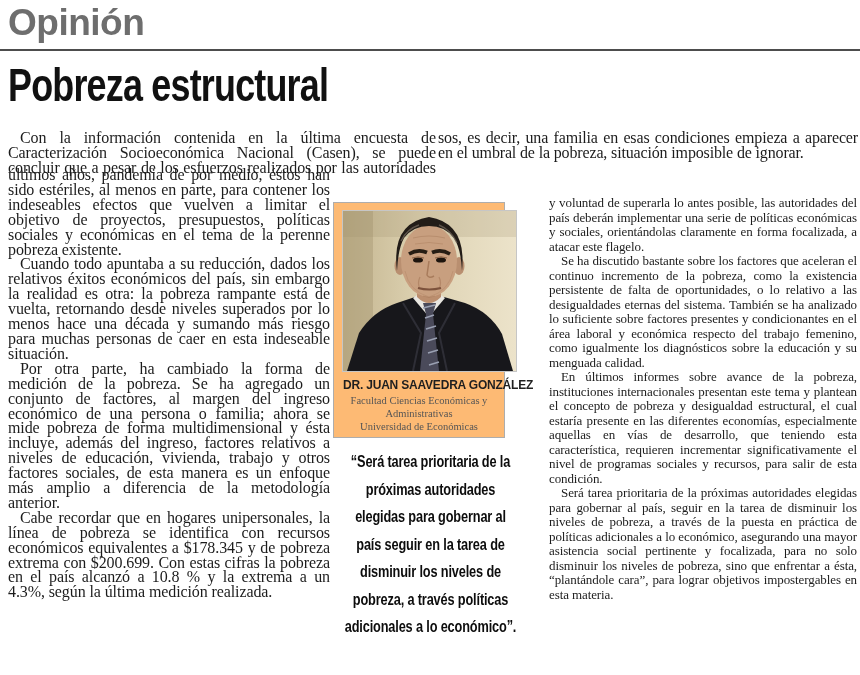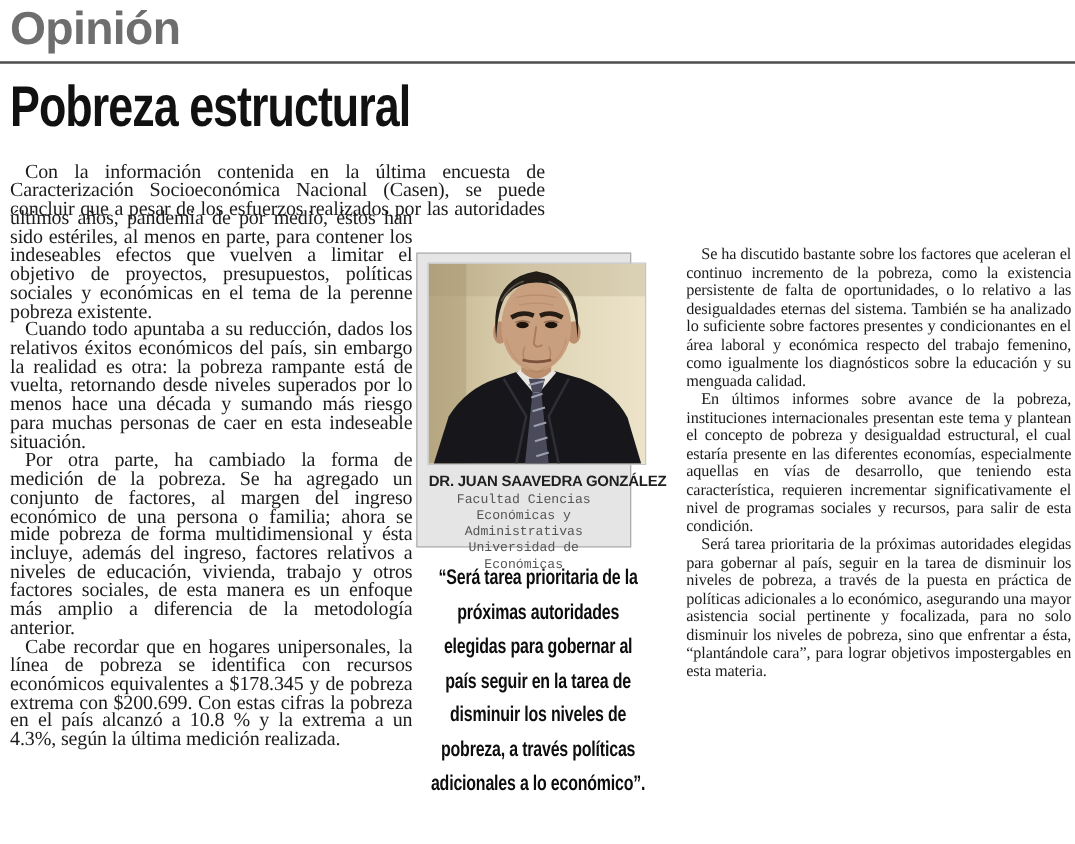--- a/index.html
+++ b/index.html
@@ -16,26 +16,26 @@
   .col{position:absolute;text-align:justify;font-size:16px;line-height:14.9px;
         letter-spacing:-0.1px;overflow:hidden;}
   .col p{margin:0;text-indent:12px;}
   .col p.noindent{text-indent:0;}
   .l1{left:8px;top:131px;width:428px;height:45px;}
   .l2{left:8px;top:168px;width:322px;height:498px;}
   .r1{left:438px;top:131px;width:420px;height:64px;letter-spacing:-0.15px;}
   .r2{left:549px;top:196px;width:308px;height:472px;font-size:13px;line-height:14.5px;}
   
   .author-box{position:absolute;left:333px;top:202px;width:172px;height:236px;
-        box-sizing:border-box;border:1px solid #adadad;background:#e5e5e5;
+        box-sizing:border-box;border:1px solid #adadad;background:#fdba74;
         padding:8px 9px 0 9px;text-align:center;}
   .author-box svg{display:block;outline:1px solid #c6c6c6;}
   .author-name{margin-top:7px;font-family:"Liberation Sans",sans-serif;font-weight:bold;
         font-size:12px;letter-spacing:-0.2px;color:#1f1f1f;white-space:nowrap;}
-  .affil{margin-top:2px;font-family:Liberation Mono, monospace;font-size:10.5px;
+  .affil{margin-top:2px;font-family:Liberation Serif, serif;font-size:10.5px;
         line-height:13px;color:#555555;}
   
   .pull-quote{position:absolute;left:333px;top:448px;width:260px;
         font-family:"Liberation Sans",sans-serif;font-weight:bold;font-size:17px;
         line-height:27.5px;letter-spacing:-0.2px;color:#0d0d0d;text-align:center;
         white-space:pre-line;transform:scaleX(0.75);transform-origin:left top;}
 </style>
 </head>
 <body>
 
@@ -50,23 +50,25 @@
   </div>
 
   <div class="col l2">
     <p class="noindent">últimos años, pandemia de por medio, éstos han sido estériles, al menos en parte, para contener los indeseables efectos que vuelven a limitar el objetivo de proyectos, presupuestos, políticas sociales y económicas en el tema de la perenne pobreza existente.</p>
     <p>Cuando todo apuntaba a su reducción, dados los relativos éxitos económicos del país, sin embargo la realidad es otra: la pobreza rampante está de vuelta, retornando desde niveles superados por lo menos hace una década y sumando más riesgo para muchas personas de caer en esta indeseable situación.</p>
     <p>Por otra parte, ha cambiado la forma de medición de la pobreza. Se ha agregado un conjunto de factores, al margen del ingreso económico de una persona o familia; ahora se mide pobreza de forma multidimensional y ésta incluye, además del ingreso, factores relativos a niveles de educación, vivienda, trabajo y otros factores sociales, de esta manera es un enfoque más amplio a diferencia de la metodología anterior.</p>
     <p>Cabe recordar que en hogares unipersonales, la línea de pobreza se identifica con recursos económicos equivalentes a $178.345 y de pobreza extrema con $200.699.  Con estas cifras la pobreza en el país alcanzó a 10.8 % y la extrema a un 4.3%, según la última medición realizada.</p>
   </div>
 
   <div class="col r1">
+    <p class="noindent">sos, es decir, una familia en esas condiciones empieza a aparecer en el umbral de la pobreza, situación imposible de ignorar.</p>
   </div>
 
   <div class="col r2">
+    <p class="noindent">y voluntad de superarla lo antes posible, las autoridades del país deberán implementar una serie de políticas económicas y sociales, orientándolas claramente en forma focalizada, a atacar este flagelo.</p>
     <p>Se ha discutido bastante sobre los factores que aceleran el continuo incremento de la pobreza, como la existencia persistente de falta de oportunidades, o lo relativo a las desigualdades eternas del sistema. También se ha analizado lo suficiente sobre factores presentes y condicionantes en el área laboral y económica respecto del trabajo femenino, como igualmente los diagnósticos sobre la educación y su menguada calidad.</p>
     <p>En últimos informes sobre avance de la pobreza, instituciones internacionales presentan este tema y plantean el concepto de pobreza y desigualdad estructural, el cual estaría presente en las diferentes economías, especialmente aquellas en vías de desarrollo, que teniendo esta característica, requieren incrementar significativamente el nivel de programas sociales y recursos, para salir de esta condición.</p>
     <p>Será tarea prioritaria de la próximas autoridades elegidas para gobernar al país, seguir en la tarea de disminuir los niveles de pobreza, a través de la puesta en práctica de políticas adicionales a lo económico, asegurando una mayor asistencia social pertinente y focalizada, para no solo disminuir los niveles de pobreza, sino que enfrentar a ésta, “plantándole cara”, para lograr objetivos impostergables en esta materia.</p>
   </div>
 
   <div class="author-box">
     <svg width="173" height="160" viewBox="0 0 173 160">
       <defs>
         <linearGradient id="bgGrad" x1="0" y1="0" x2="1" y2="0">
           <stop offset="0" stop-color="#c3b48e"></stop>

